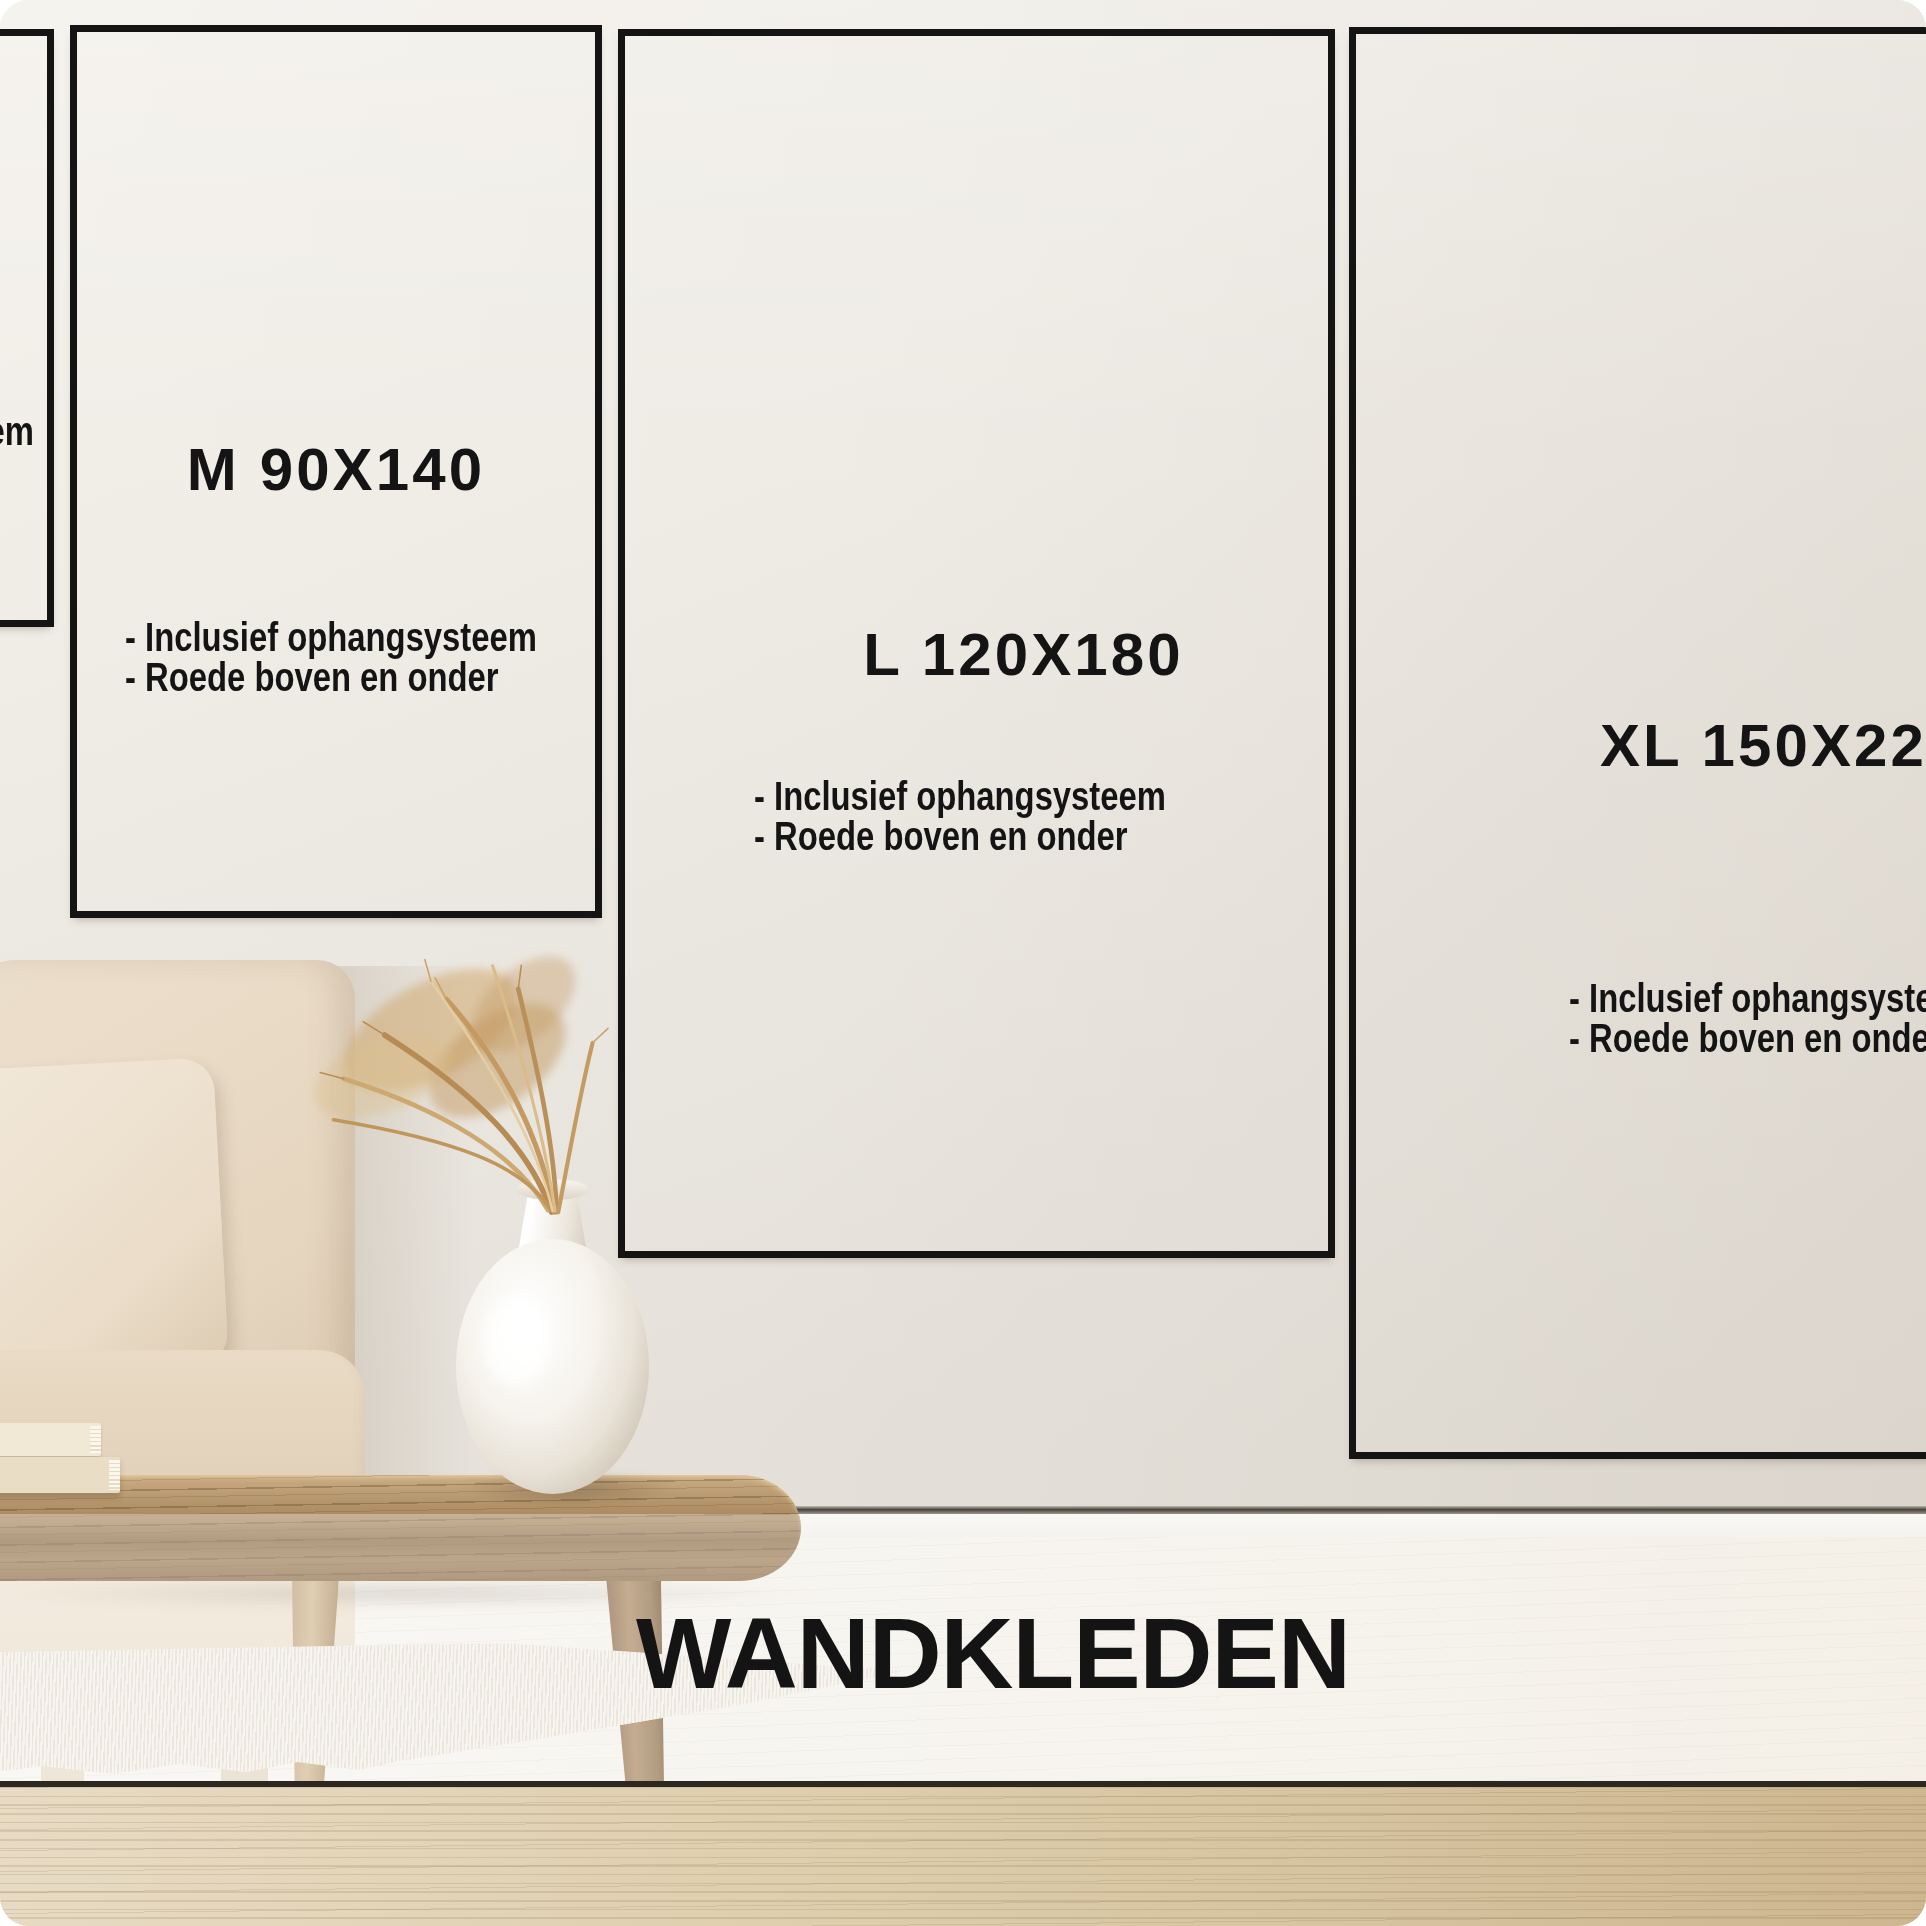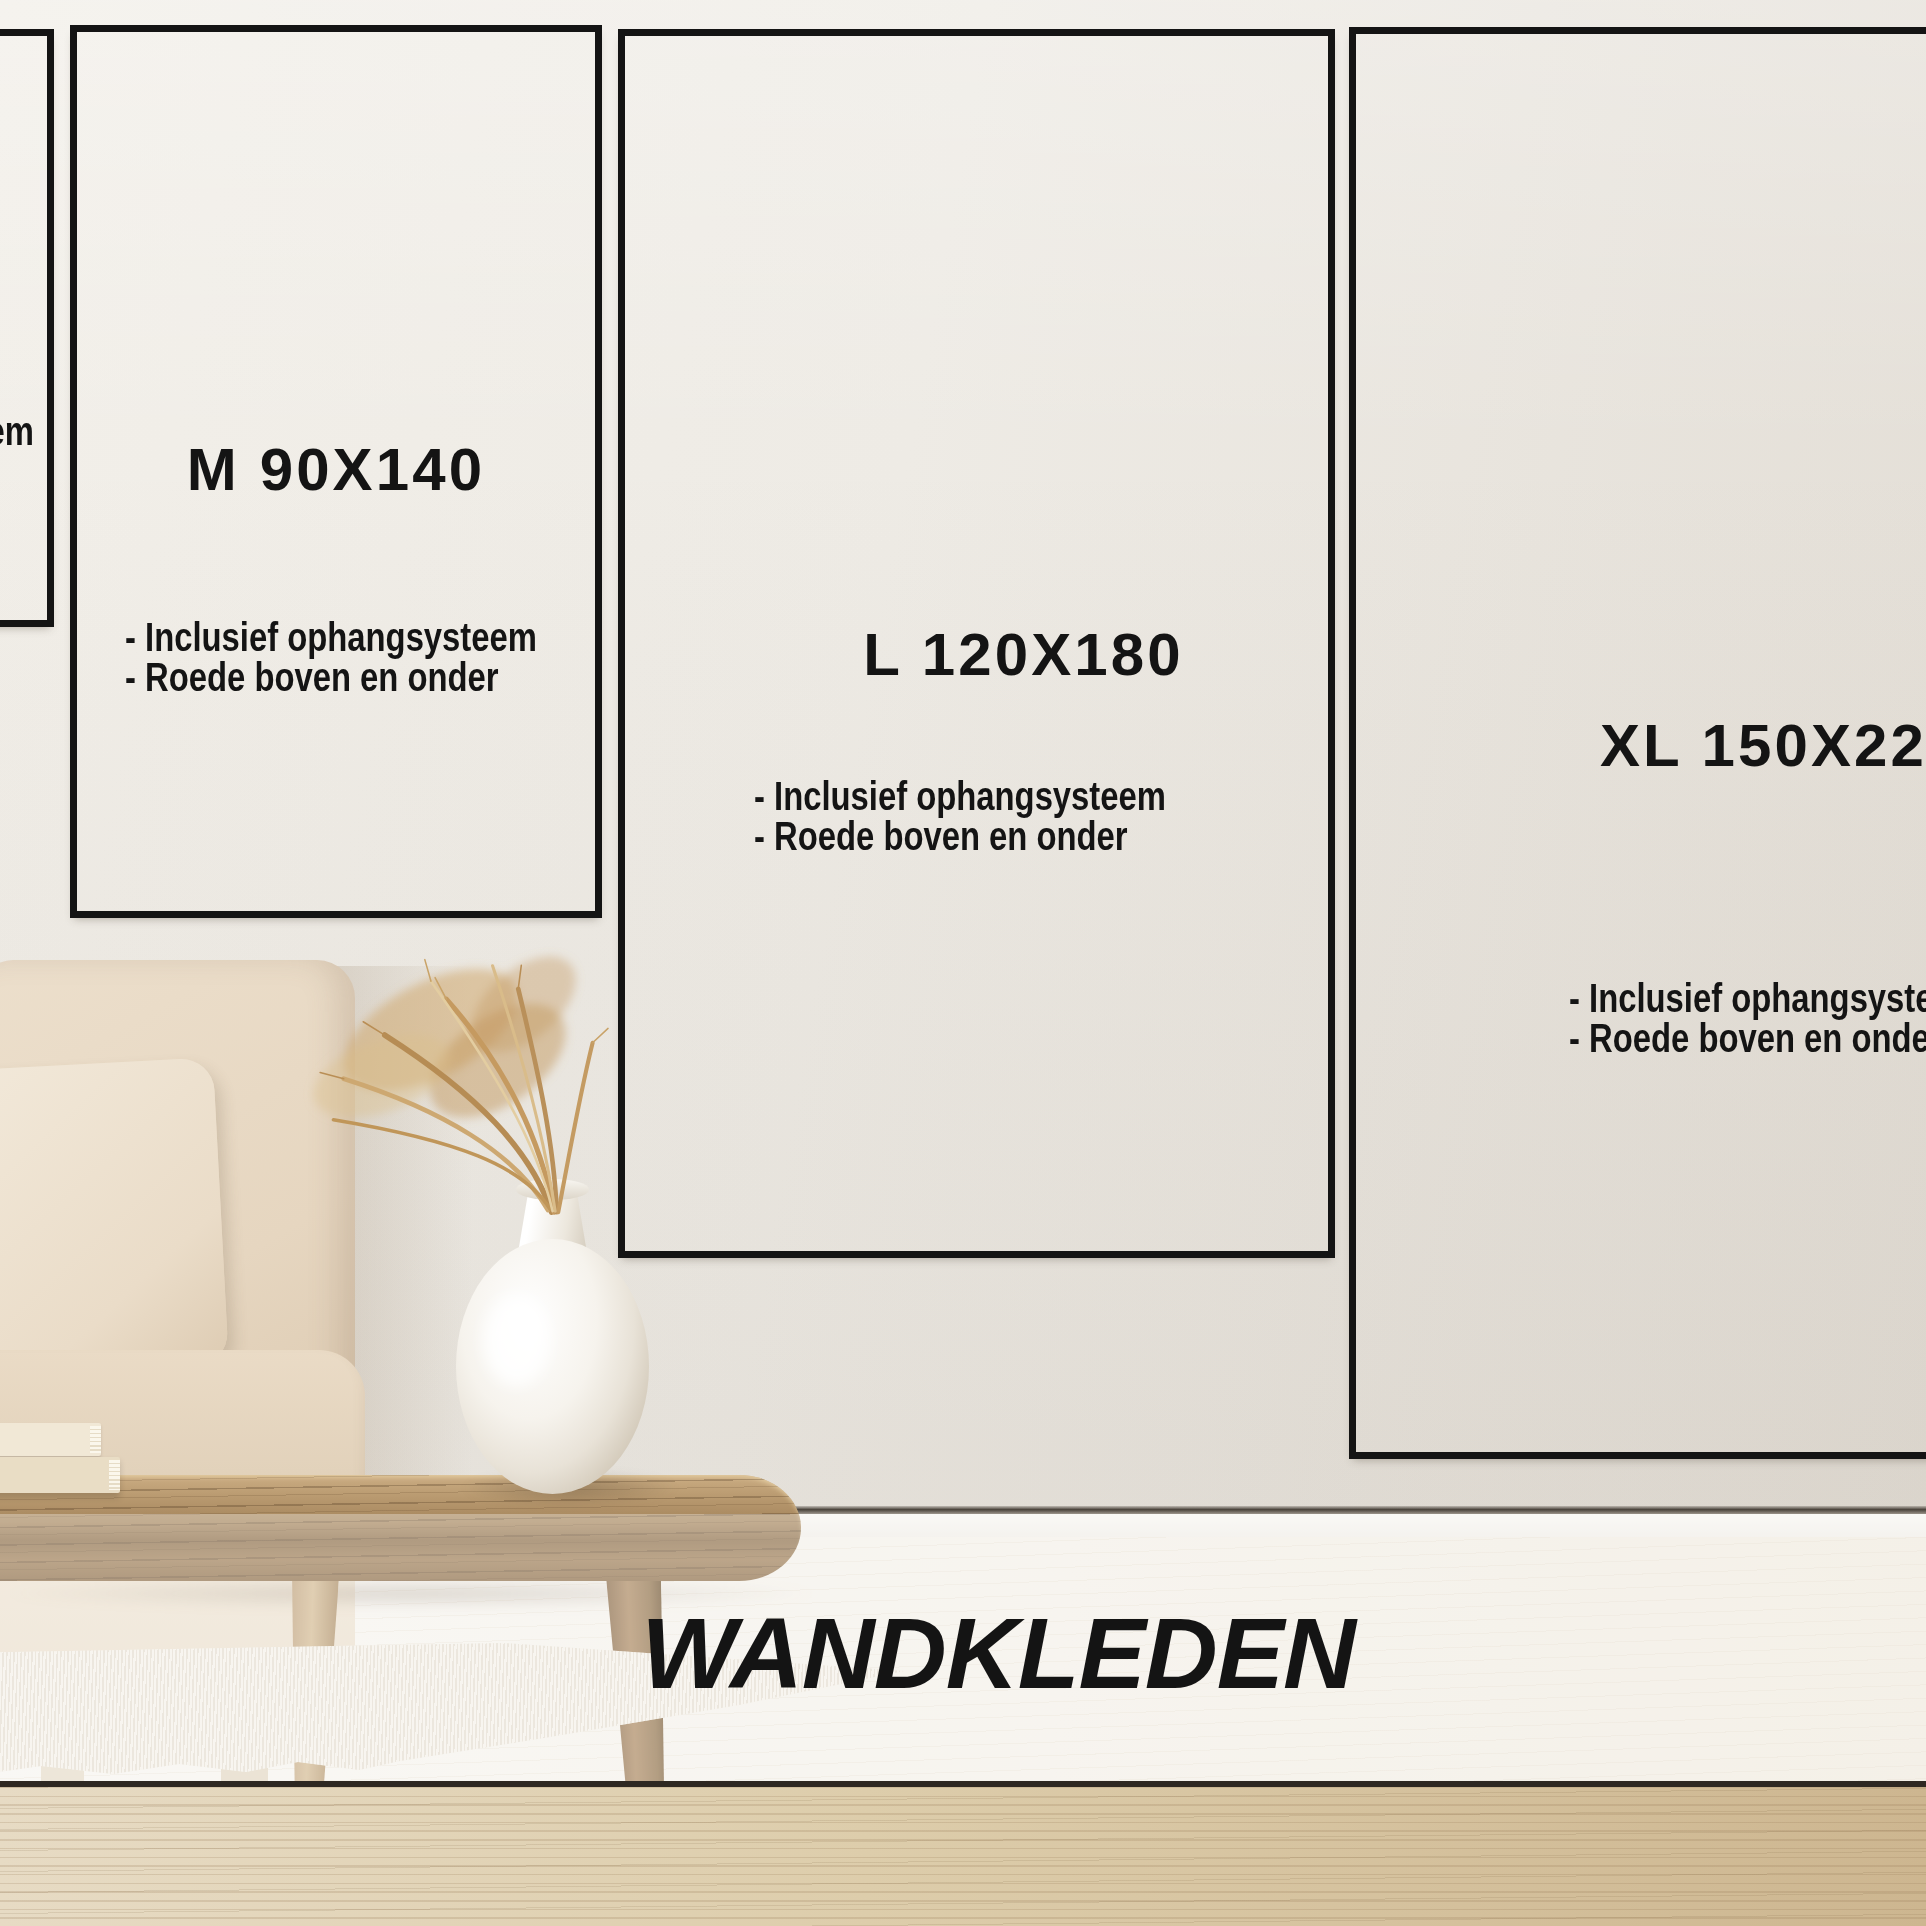--- a/index.html
+++ b/index.html
@@ -5,21 +5,21 @@
   :root{
     --ink:#141414; --wall:#efece6; --wall-dark:#e0dbd3; --floor:#f4f1ea;
     --baseboard:#f6f4f0; --shadow-line:#4a433b; --ledge-line:#2e2822;
     --ledge-wood:#dcc9a6; --sofa:#e7d8c3; --pillow:#ede2d1;
     --table-wood:#a9855c; --vase:#f4f1ea; --grass:#c69d66; --rug:#f0ebe1;
   }
   html,body{margin:0;padding:0;overflow:hidden;background:#fff;}
   #canvas{
     position:relative;width:1926px;height:1926px;overflow:hidden;
     background:var(--wall);color:var(--ink);
-    font-family:"Liberation Sans",sans-serif;font-weight:700;
+    font-family:"Liberation Sans",sans-serif;font-weight:700;border-radius:29px;
   }
   
   .wall{position:absolute;left:0;top:0;width:1926px;height:1514px;
     background:linear-gradient(100deg,#f2efe9 0%,#eeebe5 45%,#e3ded6 100%);}
   .wall-shade{position:absolute;left:0;top:0;right:0;bottom:0;
     background:linear-gradient(180deg,rgba(255,255,255,.25) 0%,rgba(0,0,0,0) 30%,rgba(120,105,88,.08) 95%);}
   .sofa-wall-shadow{position:absolute;left:334px;top:966px;width:185px;height:550px;
     background:linear-gradient(90deg,rgba(150,128,100,.22),rgba(150,128,100,0) 75%);}
   
   .size-box{position:absolute;border:7.2px solid var(--ink);box-sizing:border-box;
@@ -120,21 +120,21 @@
     background:rgba(255,255,255,.32);}
   .ledge-line{position:absolute;left:0;top:1781px;width:1926px;height:5.6px;
     background:var(--ledge-line);}
   .ledge-wood{position:absolute;left:0;top:1787px;width:1926px;height:139px;
     background:
       repeating-linear-gradient(180deg,rgba(150,120,85,.22) 0 1.5px,rgba(0,0,0,0) 1.5px 8.7px),
       repeating-linear-gradient(179.4deg,rgba(120,95,60,.14) 0 1px,rgba(0,0,0,0) 1px 21px),
       linear-gradient(90deg,#e7dbc4 0%,#ddcdab 45%,#cdb690 100%);}
   
   .main-title{position:absolute;left:636px;top:1602px;width:719px;
-    font-size:101px;line-height:103px;letter-spacing:-1px;text-align:right;white-space:nowrap;font-style:italic;}
+    font-size:101px;line-height:103px;letter-spacing:-1px;text-align:left;white-space:nowrap;}
   svg.grass{position:absolute;left:277px;top:940px;}
 </style>
 </head>
 <body>
 
 <div id="canvas">
 
   <div class="wall">
     <div class="wall-shade"></div>
   </div>

